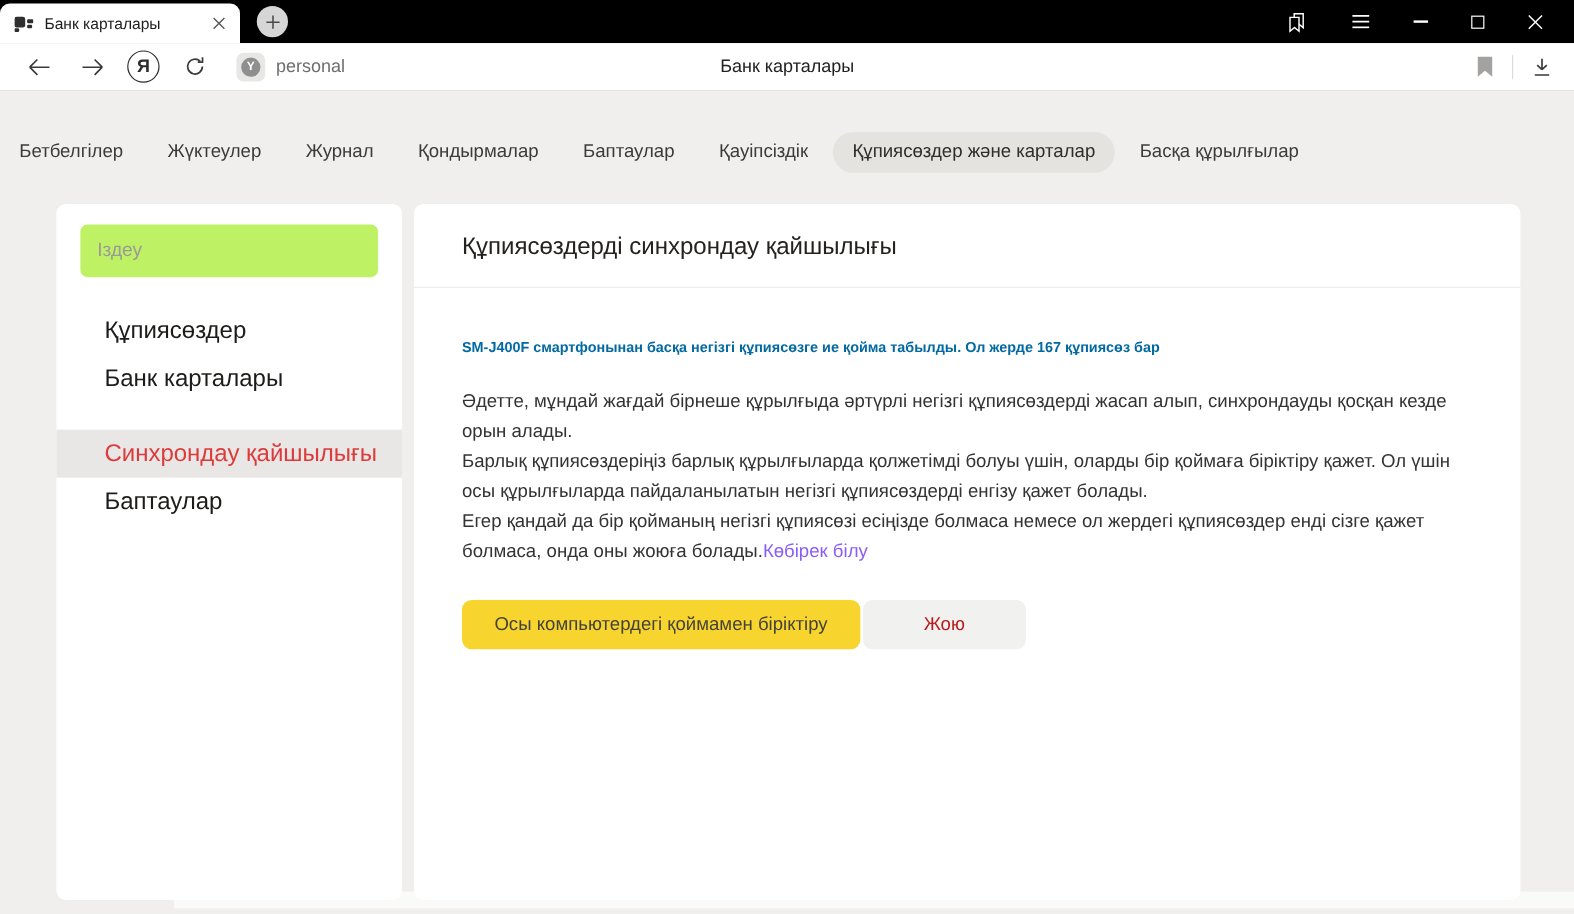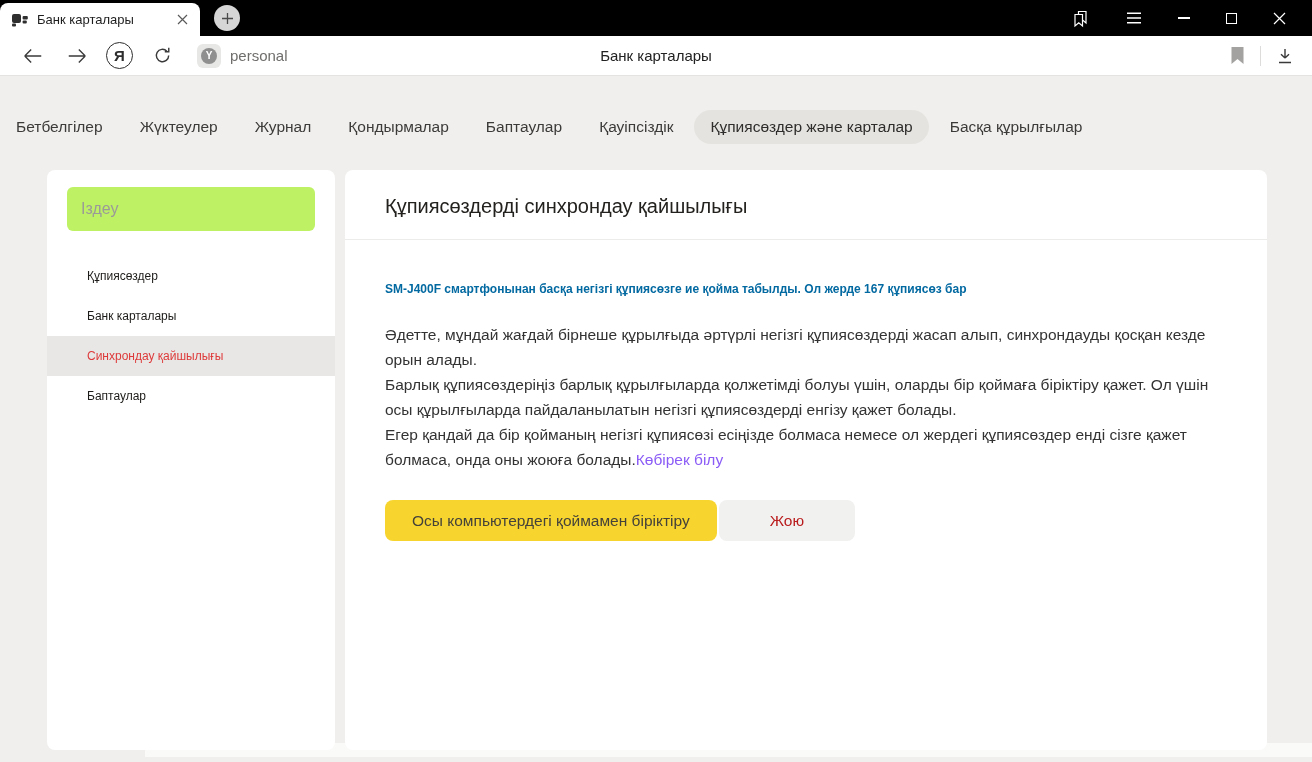--- a/index.html
+++ b/index.html
@@ -98,23 +98,23 @@
     display: flex; align-items: center;
   }
   .search-box input {
     width: 100%; background: transparent; border: none; outline: none;
     font-family: inherit; font-size: 16px; color: #333; padding: 0 14px;
   }
   .search-box input::placeholder { color: #9b9a98; }
   .side-list { margin-top: 25px; }
   .side-item {
     height: 40px; display: flex; align-items: center;
-    padding-left: 40px; font-size: 12px; color: #1d1c1a; cursor: pointer;
-  }
-  .side-item.selected { background: #e9e7e5; color: #dd3b3b; }
+    padding-left: 40px; font-size: 20px; color: #1d1c1a; cursor: pointer;
+  }
+  .side-item.selected { background: #e9e7e5; color: #dd3b3b; margin-top: 22px; }
 
   .main {
     flex: 1; background: #fff; border-radius: 8px;
     padding: 0 40px;
   }
   .main-heading { margin-top: 25px; font-size: 20px; font-weight: 400; color: #24221f; }
   .main-divider { height: 1px; background: #ececea; margin: 21px -40px 0; }
   .alert-title {
     margin-top: 36px; max-width: 810px;
     font-size: 12px; font-weight: 700; line-height: 26px; color: #0369a1;

